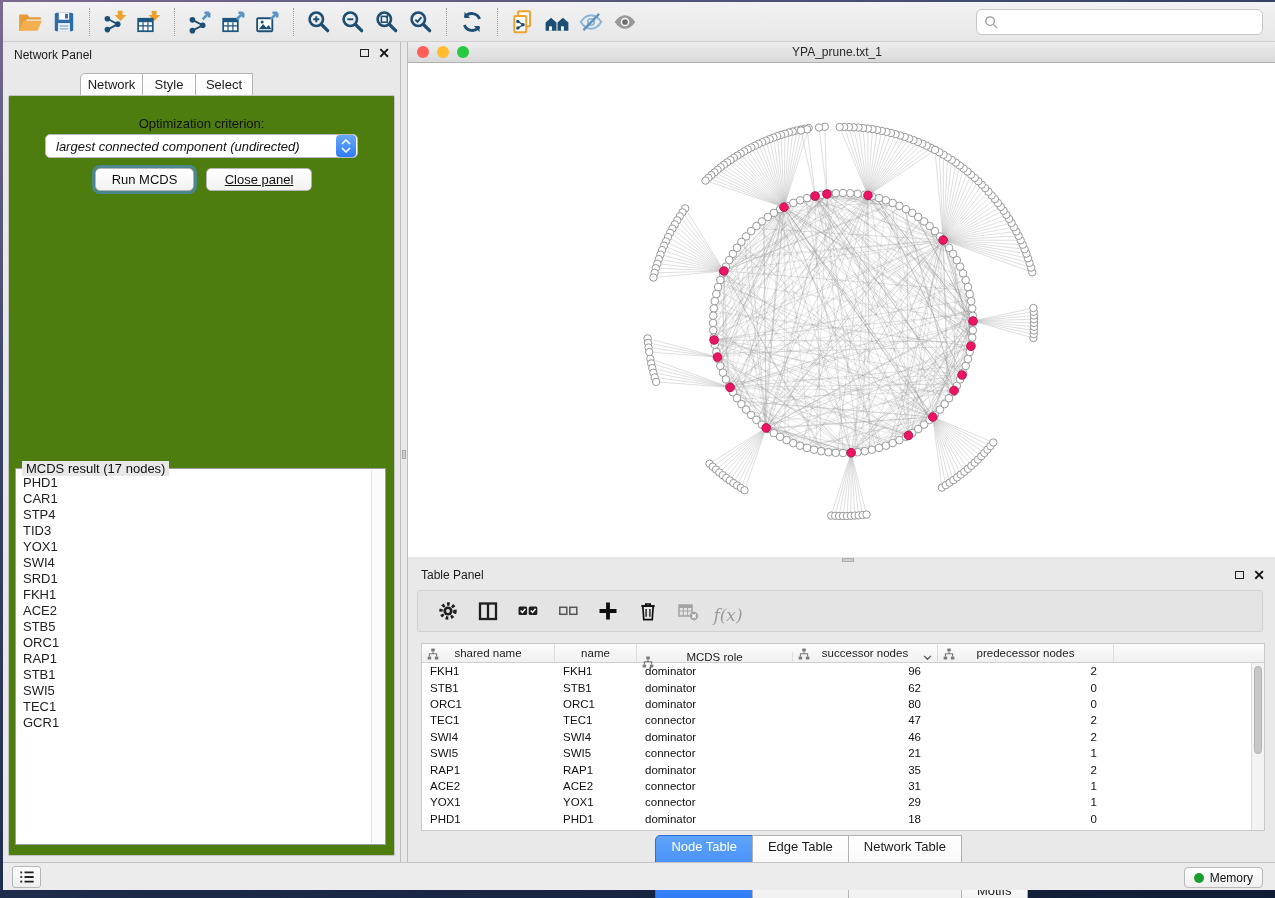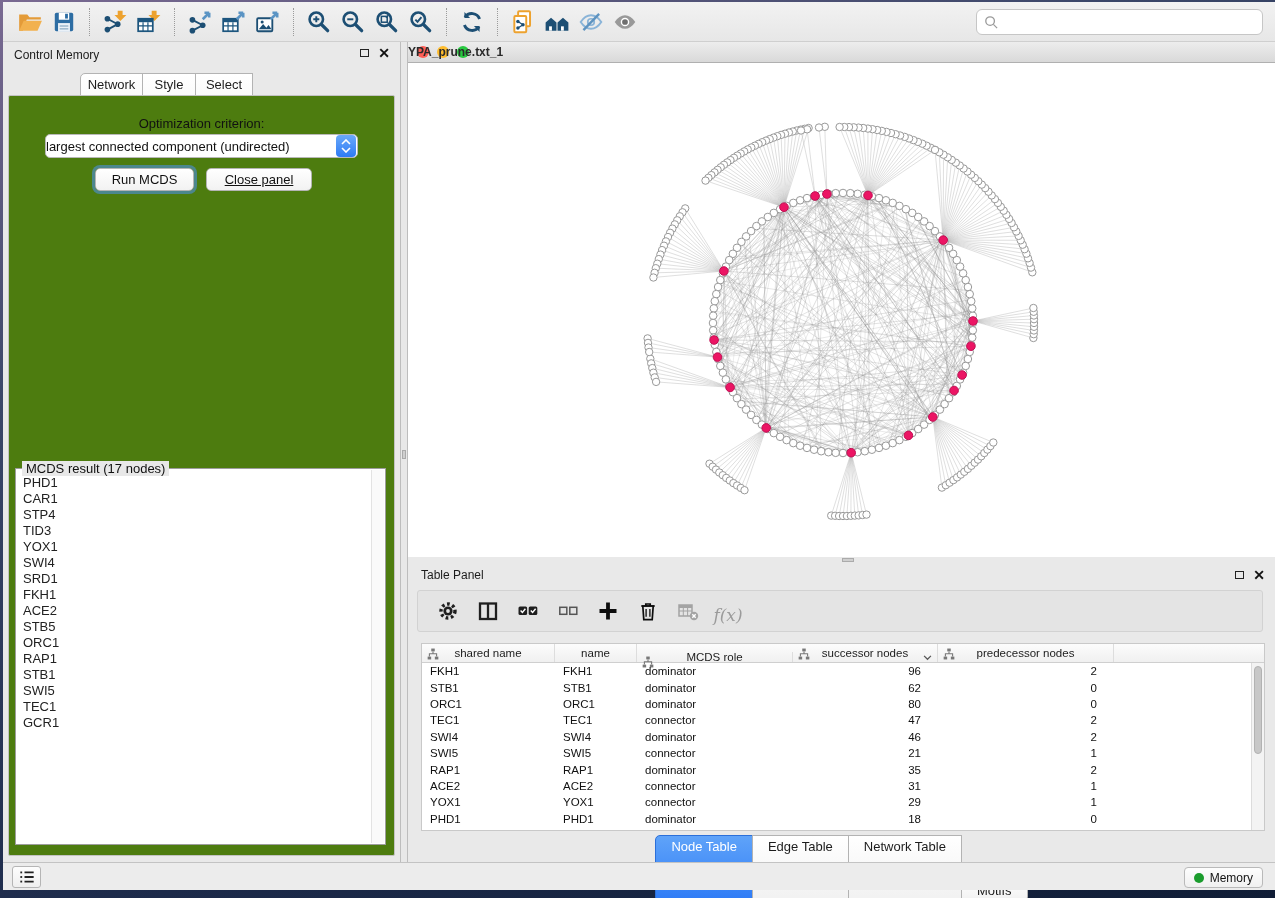--- a/index.html
+++ b/index.html
@@ -42,21 +42,21 @@
 
   .cp-tabs { position:absolute; left:77px; top:31px; }
   .cp-tabs .sbtn { width:63px; }
   .cp-tabs .sbtn:nth-child(2){ width:54px; } .cp-tabs .sbtn:nth-child(3){ width:58px; } .cp-tabs .sbtn:nth-child(4){ width:67px; }
 
   .cp-content { position:absolute; left:5px; right:5px; top:53px; bottom:6px;
     background:#4d7c0f; border:1px solid #c2c2c2; border-radius:2px; }
   .crit-label { position:absolute; left:0; right:0; top:20px; text-align:center; font-size:13px; color:#111; }
   .crit-select { position:absolute; left:36px; right:36px; top:38px; height:24px; background:#fff;
     border:1px solid #b9b9b9; border-radius:5px; display:flex; align-items:center; font-size:13px; }
-  .crit-select .val { flex:1; color:#111; white-space:nowrap; }
+  .crit-select .val { flex:1; padding-left:10px; color:#111; white-space:nowrap;font-style:italic; }
   .crit-select .stepper { width:20px; height:22px; margin:0 1px; border-radius:4px;
     background:linear-gradient(#6aa9f9,#2e7bf6); display:flex; flex-direction:column;
     align-items:center; justify-content:center; gap:2px; }
   .btn { background:linear-gradient(#ffffff,#f2f2f2); border:1px solid #b4b4b4; border-radius:5px;
     font-size:13px; color:#111; height:23px; display:inline-flex; align-items:center; justify-content:center; }
   .run-btn { position:absolute; left:86px; top:72px; width:99px; box-shadow:0 0 0 3px rgba(77,144,245,.55); }
   .closep-btn { position:absolute; left:197px; top:72px; width:106px;text-decoration:underline; }
 
   .result-box { position:absolute; left:6px; right:8px; top:372px; bottom:10px;
     border:1px solid #9d9d9d; background:#fff; }
@@ -65,21 +65,21 @@
     font-size:13px; line-height:16px; padding-left:6px; }
   .result-scroll { position:absolute; right:1px; top:1px; bottom:1px; width:13px; background:#fafafa; border-left:1px solid #e3e3e3; }
 
   
   .net-window { position:absolute; left:405px; right:0; top:40px; height:515px; background:#fff; }
   .net-titlebar { position:absolute; left:0; right:0; top:0; height:21px;
     background:linear-gradient(#ededed,#d9d9d9); border-bottom:1px solid #b0b0b0;
     display:flex; align-items:center; }
   .traffic { display:flex; gap:8px; margin-left:9px; }
   .tl { width:12px; height:12px; border-radius:50%; }
-  .net-title { position:absolute; left:0; right:9px; font-size:12px; color:#2a2a2a;font-weight:bold; }
+  .net-title { position:absolute; left:0; right:9px; text-align:center; font-size:12px; color:#2a2a2a; }
   .net-canvas { position:absolute; left:0; right:2px; top:21px; bottom:0; background:#fff; }
 
   .hsplit { position:absolute; left:405px; right:0; top:555px; height:6px; background:#e9e9e9; }
   .hsplit .handle { position:absolute; left:50%; top:1px; width:12px; height:4px; background:#cfcfcf; border:1px solid #ababab; }
 
   
   .table-panel { position:absolute; left:405px; right:0; top:561px; bottom:28px; background:#e9e9e9; }
   .tp-toolbar { position:absolute; left:9px; right:12px; top:27px; height:42px;
     background:#e4e4e4; border:1px solid #d2d2d2; border-radius:3px;
     display:flex; align-items:center; gap:8px; padding-left:14px; }
@@ -260,21 +260,21 @@
       </div>
     </div>
   <div class="search-box">
     <svg width="15" height="15" viewBox="0 0 16 16">
       <circle cx="6.5" cy="6.5" r="4.6" fill="none" stroke="#9a9a9a" stroke-width="1.4"></circle>
       <path d="M10 10l4 4" stroke="#9a9a9a" stroke-width="1.4"></path>
     </svg>
   </div>
 
   <div class="control-panel">
-    <div class="panel-title-row">Control Memory</div>
+    <div class="panel-title-row">Network Panel</div>
     <div class="panel-icons">
       <span class="float-ico"></span>
       <span class="close-ico">✕</span>
     </div>
     <div class="seg cp-tabs" id="cp-tabs">
         <div class="sbtn">Network</div>
         <div class="sbtn">Style</div>
         <div class="sbtn">Select</div>
         <div class="sbtn active">MCDS</div>
       </div>

